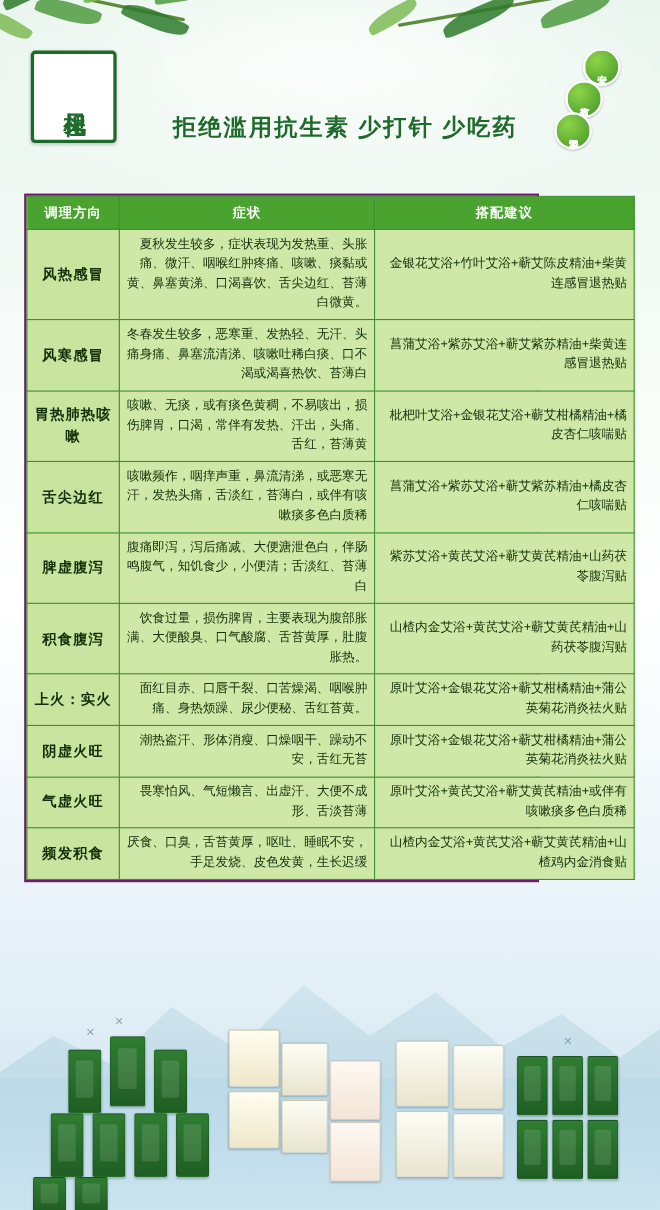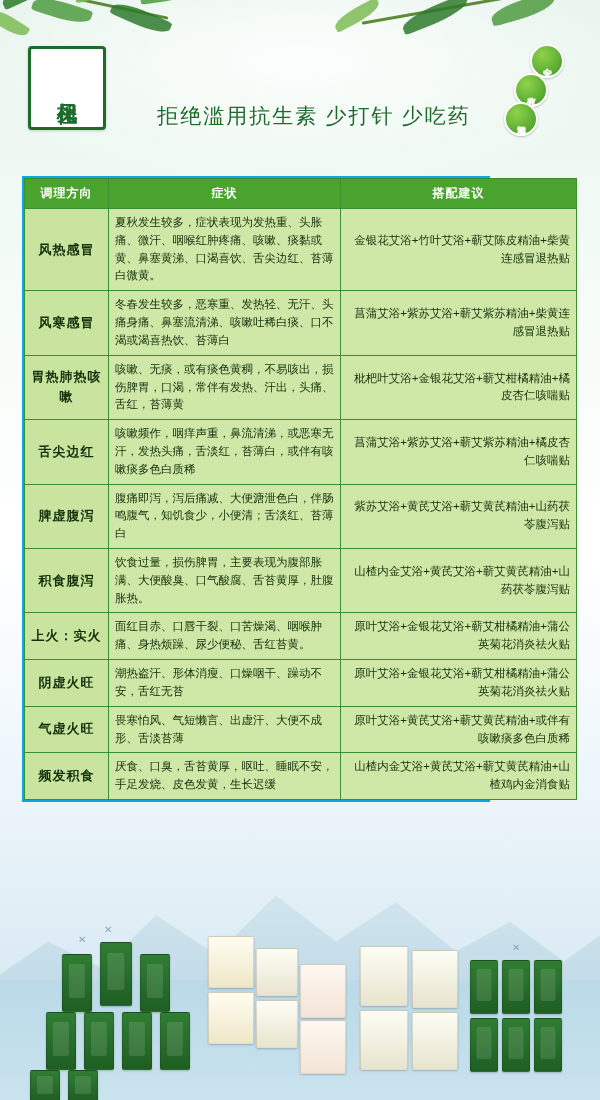--- a/index.html
+++ b/index.html
@@ -54,62 +54,62 @@
     text-align:center;
     font-family:"Liberation Serif","DejaVu Serif",serif;
     font-size:33px;font-weight:bold;color:#e0151f;
     letter-spacing:2px;
     text-shadow:1px 1px 0 #fff, 2px 2px 3px rgba(0,0,0,.25);
   }
   .subtitle{
     position:absolute;left:104px;top:62px;width:420px;
     text-align:center;
     font-family:"Liberation Serif","DejaVu Serif",serif;
-    font-size:21px;font-weight:normal;color:#1d6b2a;letter-spacing:2px;
+    font-size:21px;font-weight:bold;color:#1d6b2a;letter-spacing:2px;
     text-shadow:1px 1px 0 #fff;
   }
   .seal-wrap{position:absolute;right:18px;top:0px;width:78px;height:100px;}
   .seal{
     position:absolute;width:30px;height:30px;border-radius:50%;
     background:radial-gradient(circle at 35% 30%,#8fd44a,#3f9626);
     border:2px solid #ffffff;
     color:#fff;font-size:9px;font-weight:bold;
     display:flex;align-items:center;justify-content:center;
     box-shadow:0 1px 2px rgba(0,0,0,.25);
     line-height:1;
   }
   .seal span{writing-mode:vertical-rl;text-orientation:upright;letter-spacing:0px;}
   .seal.s1{left:26px;top:4px;}
   .seal.s2{left:10px;top:33px;}
   .seal.s3{left:0px;top:62px;}
   
   .table-wrap{
     position:absolute;left:22px;top:176px;width:468px;
-    border:2px solid #0ea5e9;background:#cfe8a8;
+    border:2px solid #701a75;background:#cfe8a8;
     box-sizing:border-box;
   }
   table{border-collapse:collapse;width:100%;table-layout:fixed;}
   th,td{
     border:1px solid #3a8f2f;
     font-family:"Liberation Sans","DejaVu Sans",sans-serif;
     vertical-align:middle;
   }
   thead th{
     background:#4aa32f;color:#ffffff;font-size:12px;font-weight:bold;
     padding:6px 2px;text-align:center;letter-spacing:1px;
   }
   td{
     background:#cfe8a8;color:#13300a;font-size:11.5px;line-height:1.55;
     padding:5px 6px;
   }
   td.col-dir{
     text-align:center;font-weight:bold;font-size:13px;letter-spacing:1px;
     background:#c9e49e;
   }
-  td.col-sym{text-align:left;}
+  td.col-sym{text-align:right;}
   td.col-rec{text-align:right;}
   col.c1{width:84px;}
   col.c2{width:232px;}
   col.c3{width:236px;}
   
   .shelf{position:absolute;left:0;bottom:0;width:600px;height:180px;}
   .box{
     position:absolute;border-radius:2px;
     box-shadow:0 1px 2px rgba(0,0,0,.22);
     border:1px solid rgba(0,0,0,.12);

